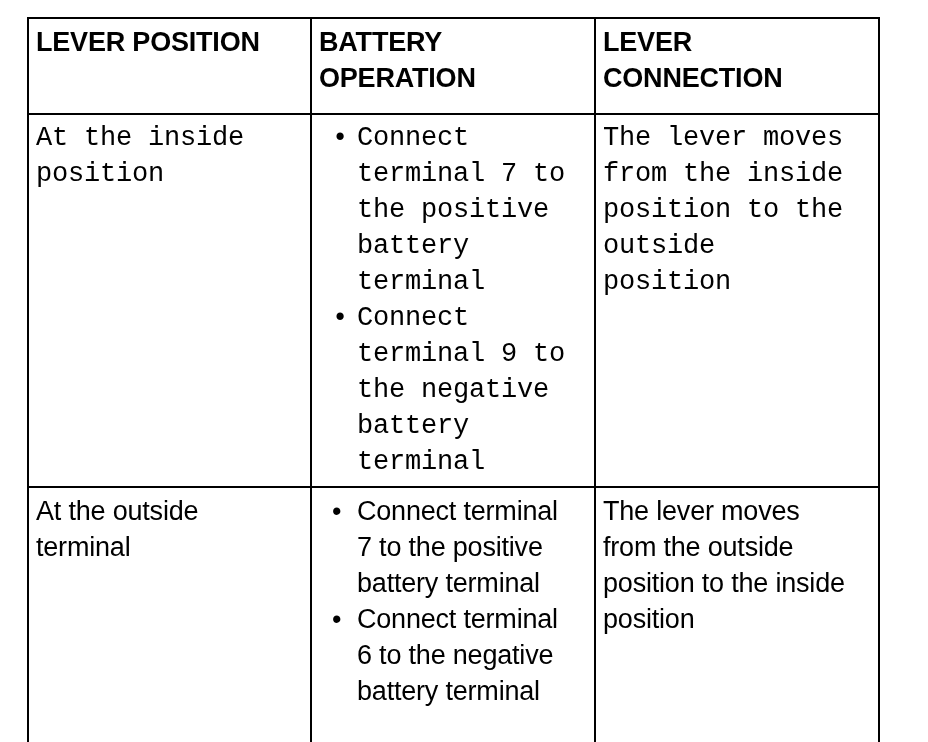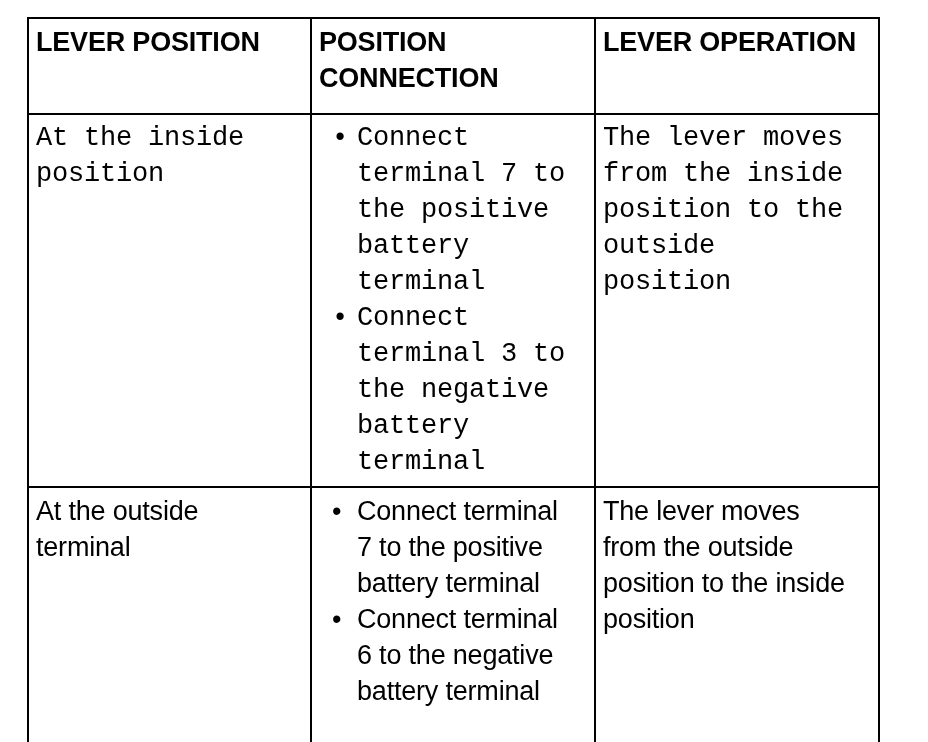--- a/index.html
+++ b/index.html
@@ -102,42 +102,42 @@
       <col class="c1">
       <col class="c2">
       <col class="c3">
     </colgroup>
     <thead>
       <tr>
         <th>
           <span class="cell-text">LEVER POSITION</span>
         </th>
         <th>
-          <span class="cell-text">POSITION CONNECTION</span>
+          <span class="cell-text">BATTERY OPERATION</span>
         </th>
         <th>
-          <span class="cell-text">LEVER OPERATION</span>
+          <span class="cell-text">LEVER CONNECTION</span>
         </th>
       </tr>
     </thead>
     <tbody>
 
       <tr class="row-1">
         <td>
           <span class="cell-text">At the inside position</span>
         </td>
         <td>
           <ul class="bullets">
             <li>
               <span class="bullet-mark">•</span>
               <span class="bullet-text">Connect terminal 7 to the positive battery terminal</span>
             </li>
             <li>
               <span class="bullet-mark">•</span>
-              <span class="bullet-text">Connect terminal 3 to the negative battery terminal</span>
+              <span class="bullet-text">Connect terminal 9 to the negative battery terminal</span>
             </li>
           </ul>
         </td>
         <td>
           <span class="cell-text">The lever moves from the inside position to the outside position</span>
         </td>
       </tr>
 
       <tr class="row-2">
         <td>

